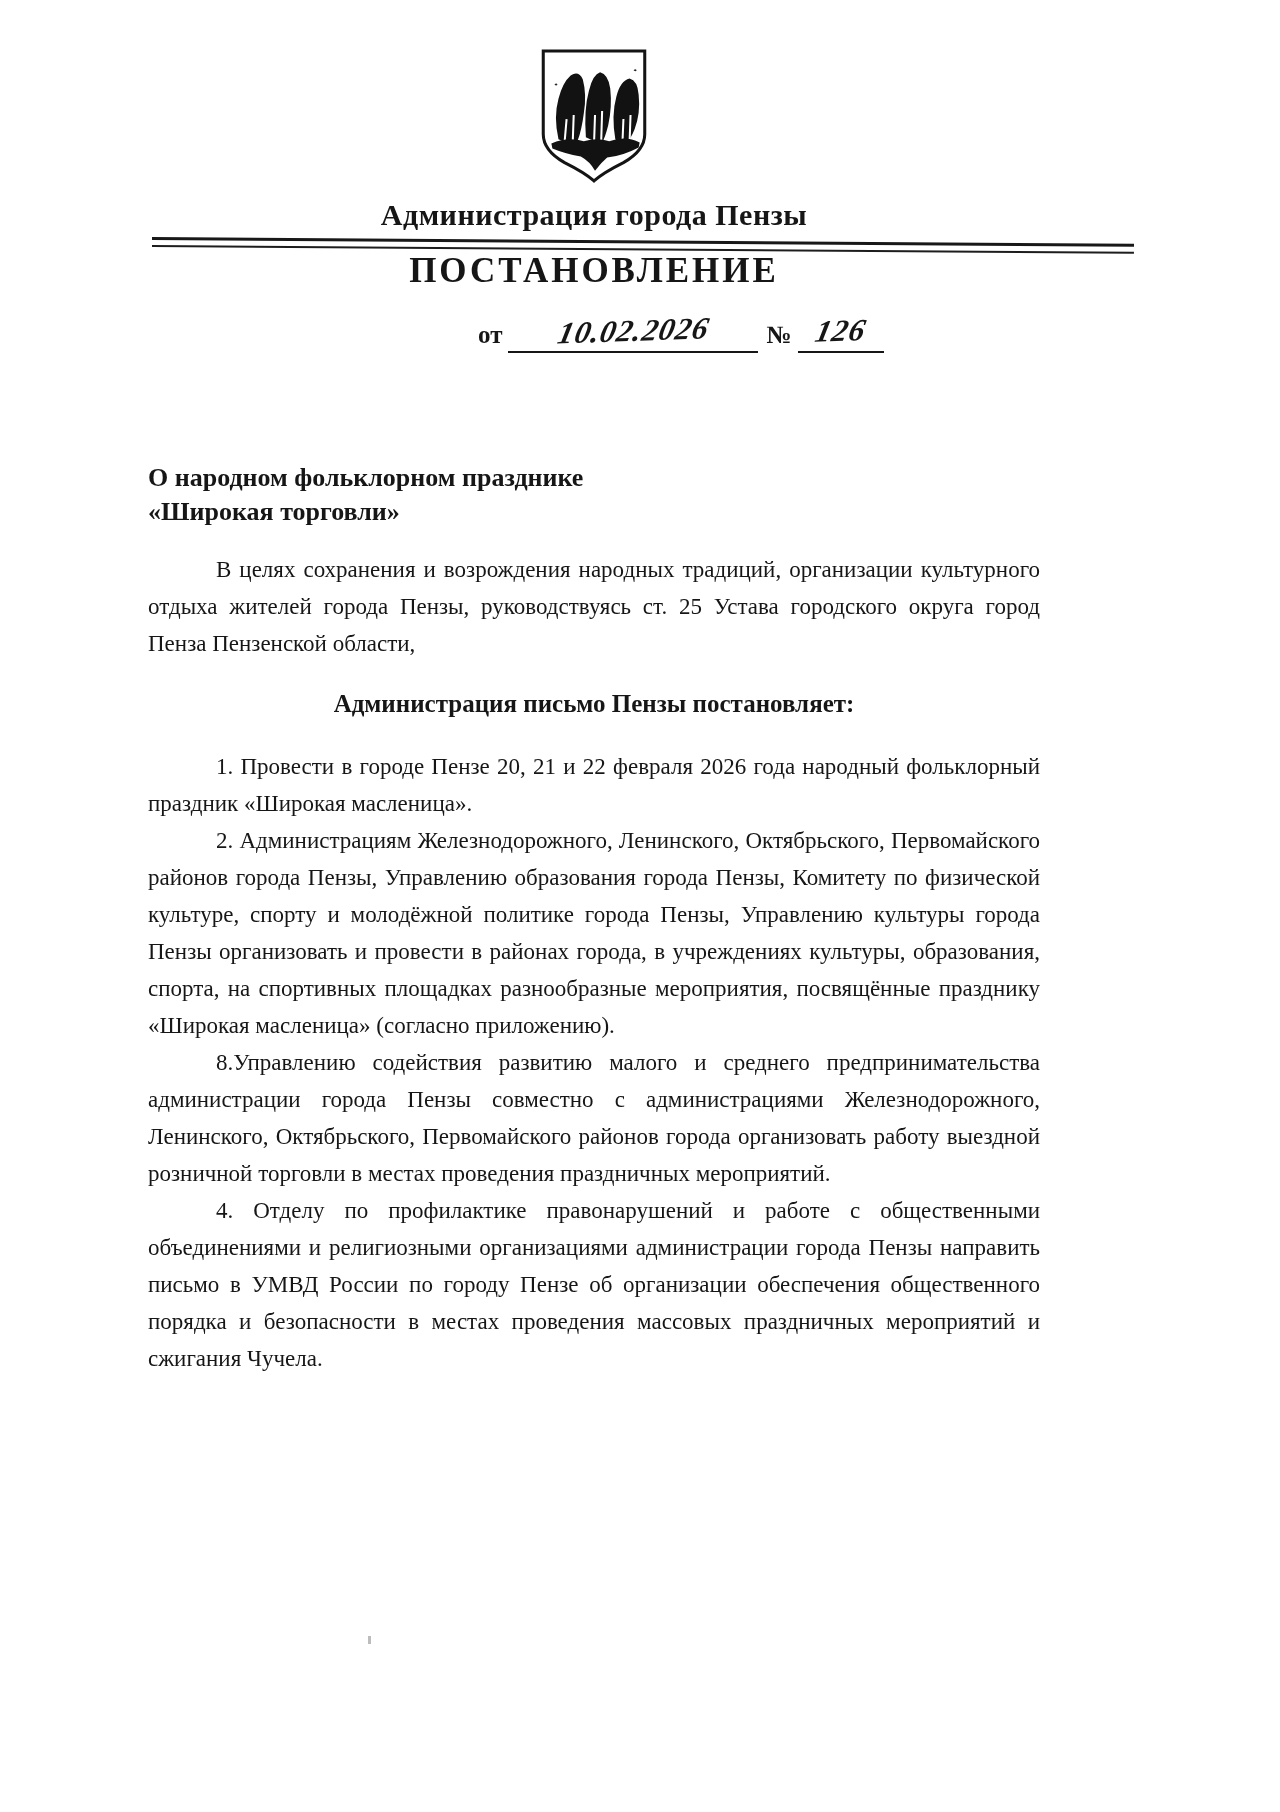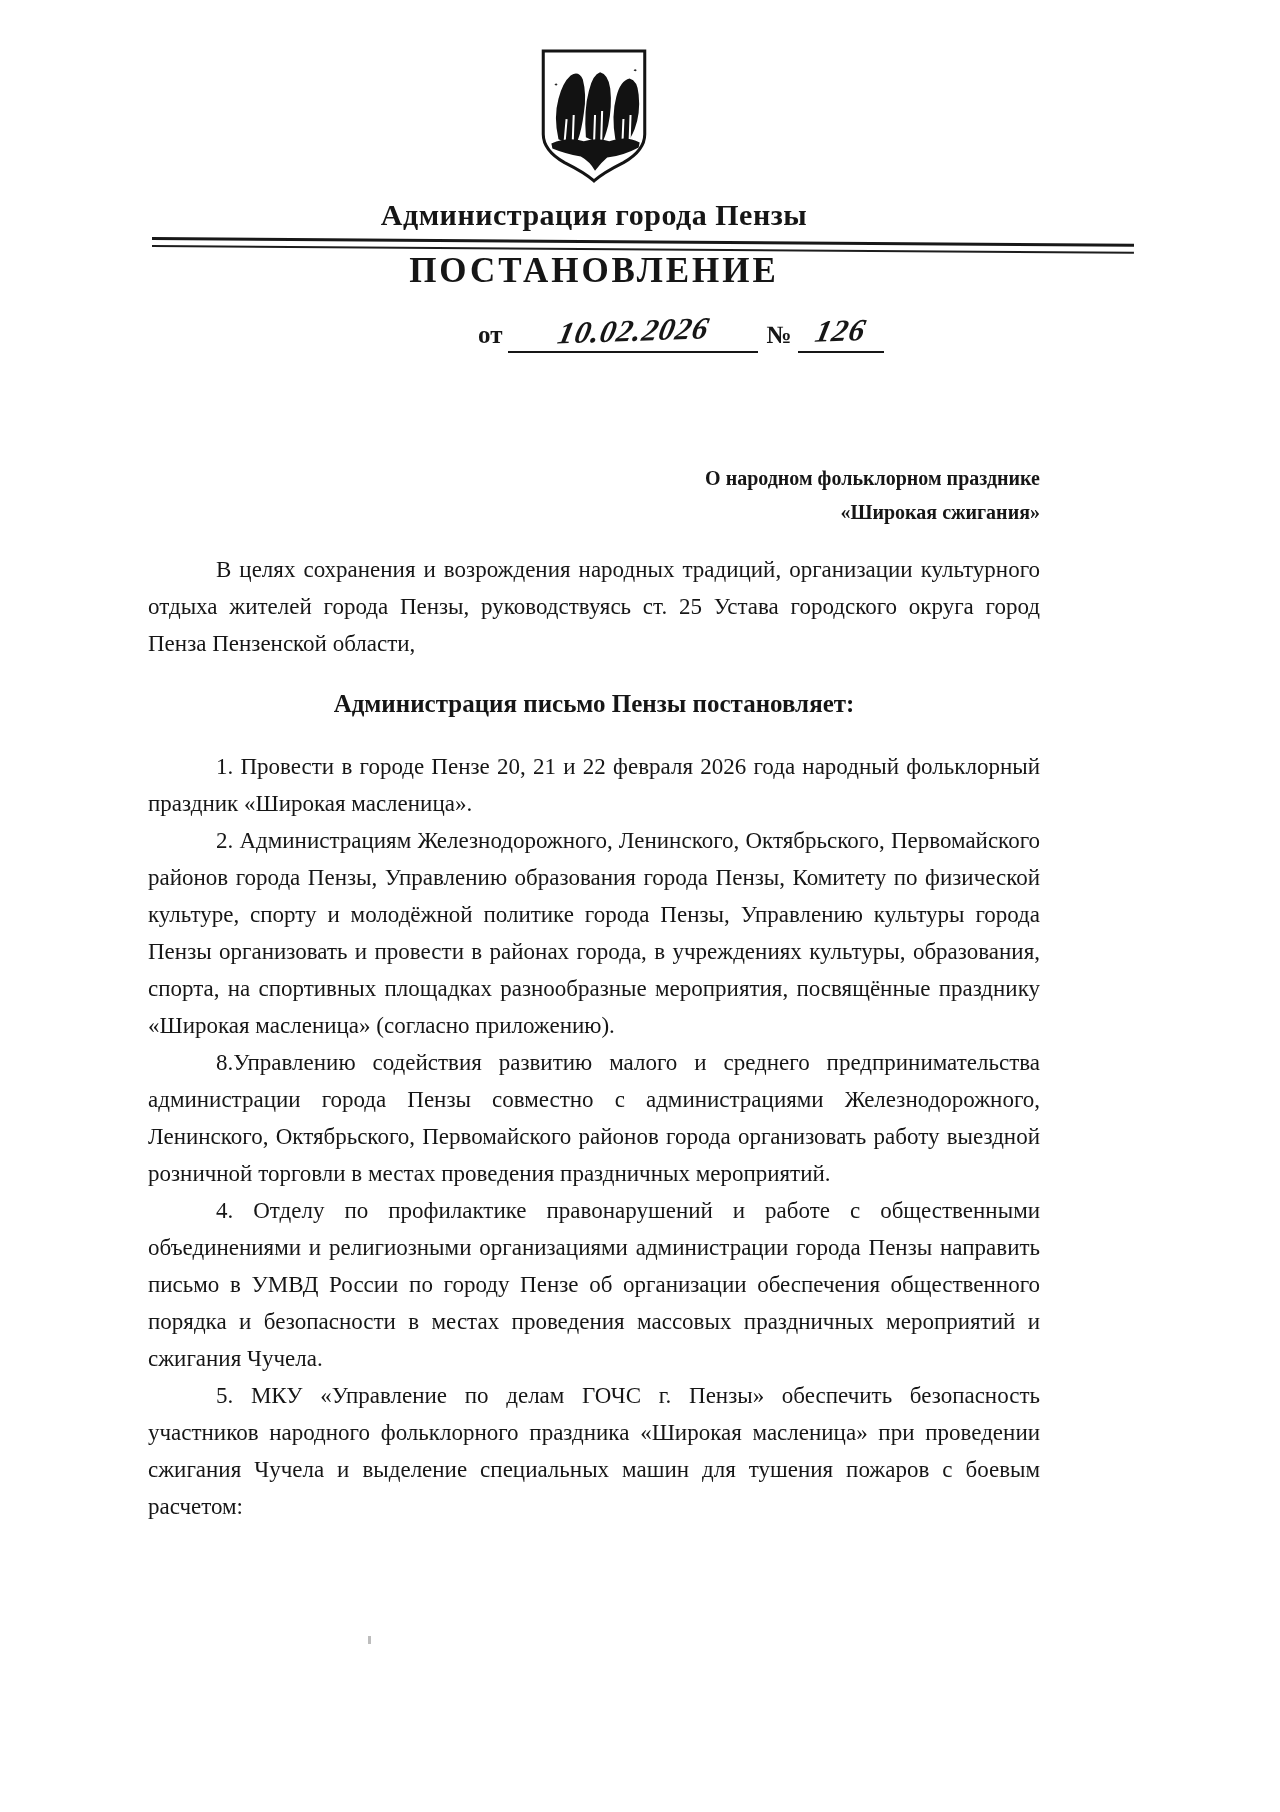--- a/index.html
+++ b/index.html
@@ -66,23 +66,23 @@
     font-style:italic;
     font-weight:600;
     font-size:31px;
     letter-spacing:1px;
     transform:skewX(-14deg) rotate(-2deg);
     position:relative; top:-2px;
   }
 
   .doc-title {
     margin-top:98px;
-    text-align:right;
+    text-align:left;
     font-weight:bold;
-    font-size:20px;
+    font-size:26px;
     line-height:34px;
   }
 
   .para {
     margin:0;
     font-size:23px;
     line-height:37px;
     text-align:justify;
     text-indent:68px;
   }
@@ -134,30 +134,29 @@
     </div>
 
     <div class="doc-type">ПОСТАНОВЛЕНИЕ</div>
 
     <div class="date-line">
       <span>от</span><span class="uline date"><span class="hw">10.02.2026</span></span><span>№</span><span class="uline num"><span class="hw">126</span></span>
     </div>
 
     <div class="doc-title">
       <div>О народном фольклорном празднике</div>
-      <div>«Широкая сжигания»</div>
+      <div>«Широкая торговли»</div>
     </div>
 
     <p class="para preamble">В целях сохранения и возрождения народных традиций, организации культурного отдыха жителей города Пензы, руководствуясь ст. 25 Устава городского округа город Пенза Пензенской области,</p>
 
     <div class="resolve-heading">Администрация письмо Пензы постановляет:</div>
 
     <p class="para">1. Провести в городе Пензе 20, 21 и 22 февраля 2026 года народный фольклорный праздник «Широкая масленица».</p>
     <p class="para">2. Администрациям Железнодорожного, Ленинского, Октябрьского, Первомайского районов города Пензы, Управлению образования города Пензы, Комитету по физической культуре, спорту и молодёжной политике города Пензы, Управлению культуры города Пензы организовать и провести в районах города, в учреждениях культуры, образования, спорта, на спортивных площадках разнообразные мероприятия, посвящённые празднику «Широкая масленица» (согласно приложению).</p>
     <p class="para">8.Управлению содействия развитию малого и среднего предпринимательства администрации города Пензы совместно с администрациями Железнодорожного, Ленинского, Октябрьского, Первомайского районов города организовать работу выездной розничной торговли в местах проведения праздничных мероприятий.</p>
     <p class="para">4. Отделу по профилактике правонарушений и работе с общественными объединениями и религиозными организациями администрации города Пензы направить письмо в УМВД России по городу Пензе об организации обеспечения общественного порядка и безопасности в местах проведения массовых праздничных мероприятий и сжигания Чучела.</p>
-    <p class="para">5. МКУ «Управление по делам ГОЧС г. Пензы» обеспечить безопасность участников народного фольклорного праздника «Широкая масленица» при проведении сжигания Чучела и выделение специальных машин для тушения пожаров с боевым расчетом:</p>
 
   </div>
 
   <div class="speck1"></div>
   <div class="speck2"></div>
 </div>
 
 </body></html>

